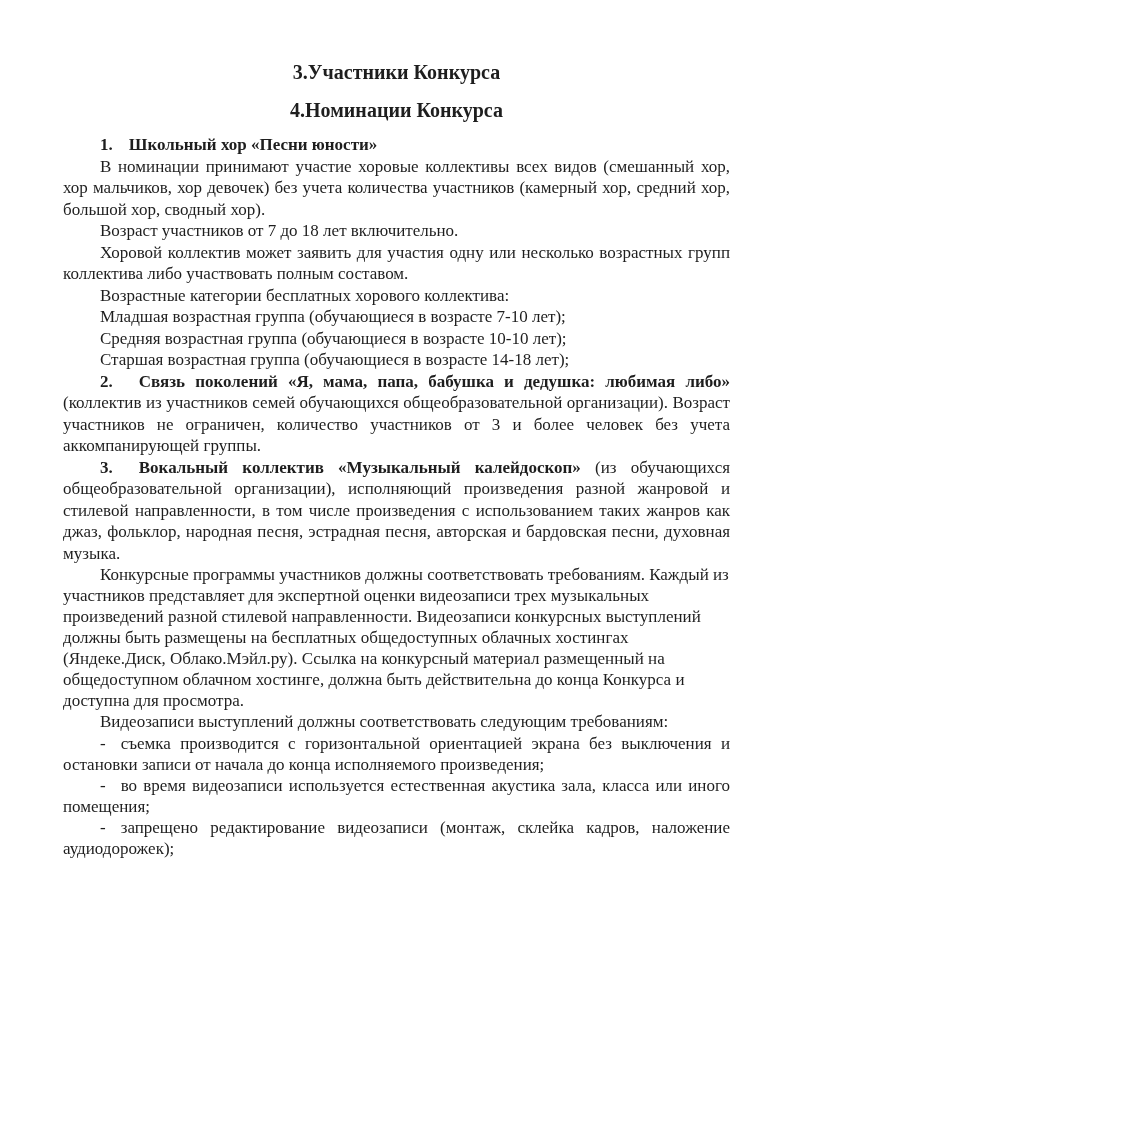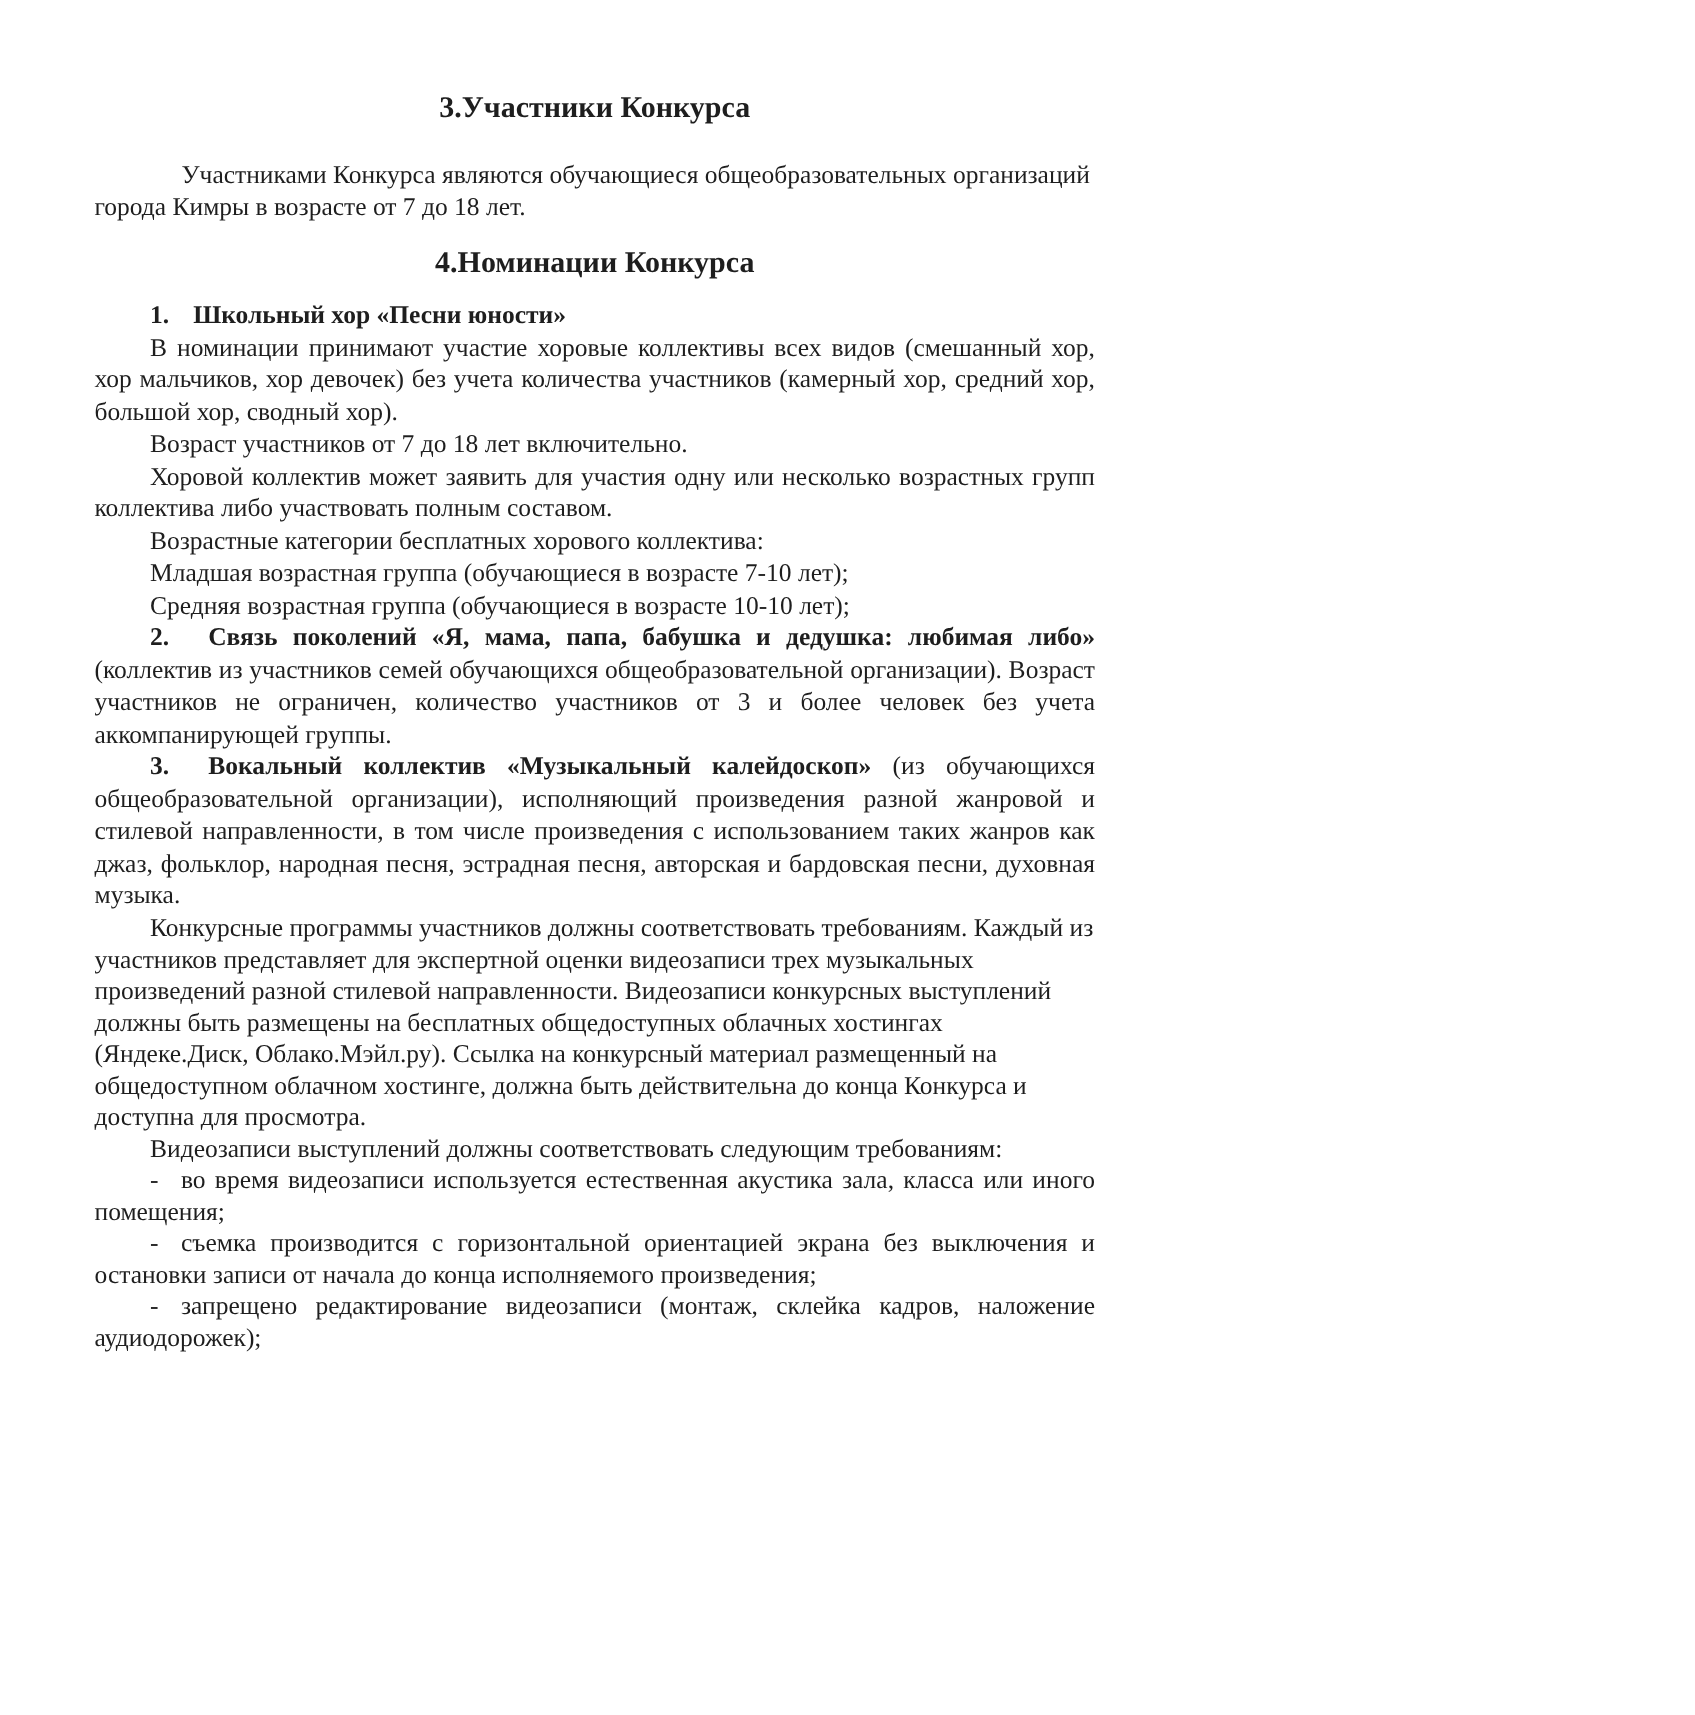--- a/index.html
+++ b/index.html
@@ -57,48 +57,48 @@
   }
   .bullet { line-height: 21px; }
 </style>
 </head>
 <body>
 
 <main class="doc">
 
   <h2 class="center-heading" id="participants-heading">3.Участники Конкурса</h2>
 
-  <p class="indent-lg" id="participants-paragraph">Участниками Конкурса являются обучающиеся общеобразовательных организаций города Кимры в возрасте от 7 до 18 лет.</p>
 
   <h2 class="center-heading" id="nominations-heading">4.Номинации Конкурса</h2>
 
   <p class="indent just" id="nomination-1-title"><span class="num">1.</span><span class="b">Школьный хор «Песни юности»</span></p>
 
   <p class="indent just">В номинации принимают участие хоровые коллективы всех видов (смешанный хор, хор мальчиков, хор девочек) без учета количества участников (камерный хор, средний хор, большой хор, сводный хор).</p>
 
   <p class="indent">Возраст участников от 7 до 18 лет включительно.</p>
 
   <p class="indent just">Хоровой коллектив может заявить для участия одну или несколько возрастных групп коллектива либо участвовать полным составом.</p>
 
   <p class="indent">Возрастные категории бесплатных хорового коллектива:</p>
 
   <p class="indent">Младшая возрастная группа (обучающиеся в возрасте 7-10 лет);</p>
 
   <p class="indent">Средняя возрастная группа (обучающиеся в возрасте 10-10 лет);</p>
 
+  <p class="indent">Старшая возрастная группа (обучающиеся в возрасте 14-18 лет);</p>
 
 
   <p class="indent just"><span class="num-wide">2.</span><span class="b">Связь поколений «Я, мама, папа, бабушка и дедушка: любимая либо»</span> <span>(коллектив из участников семей обучающихся общеобразовательной организации). Возраст участников не ограничен, количество участников от 3 и более человек без учета аккомпанирующей группы.</span></p>
 
   <p class="indent just"><span class="num-wide">3.</span><span class="b">Вокальный коллектив «Музыкальный калейдоскоп»</span> <span>(из обучающихся общеобразовательной организации), исполняющий произведения разной жанровой и стилевой направленности, в том числе произведения с использованием таких жанров как джаз, фольклор, народная песня, эстрадная песня, авторская и бардовская песни, духовная музыка.</span></p>
 
 
   <p class="indent" id="requirements-paragraph">Конкурсные программы участников должны соответствовать требованиям. Каждый из участников представляет для экспертной оценки видеозаписи трех музыкальных произведений разной стилевой направленности. Видеозаписи конкурсных выступлений должны быть размещены на бесплатных общедоступных облачных хостингах (Яндеке.Диск, Облако.Мэйл.ру). Ссылка на конкурсный материал размещенный на общедоступном облачном хостинге, должна быть действительна до конца Конкурса и доступна для просмотра.</p>
 
   <p class="indent">Видеозаписи выступлений должны соответствовать следующим требованиям:</p>
 
+  <p class="indent just bullet"><span class="dash-marker">-</span><span>съемка производится с горизонтальной ориентацией экрана без выключения и остановки записи от начала до конца исполняемого произведения;</span></p>
+
   <p class="indent just bullet"><span class="dash-marker">-</span><span>во время видеозаписи используется естественная акустика зала, класса или иного помещения;</span></p>
-
-  <p class="indent just bullet"><span class="dash-marker">-</span><span>съемка производится с горизонтальной ориентацией экрана без выключения и остановки записи от начала до конца исполняемого произведения;</span></p>
 
   <p class="indent just bullet"><span class="dash-marker">-</span><span>запрещено редактирование видеозаписи (монтаж, склейка кадров, наложение аудиодорожек);</span></p>
 
 </main>
 
 </body></html>

